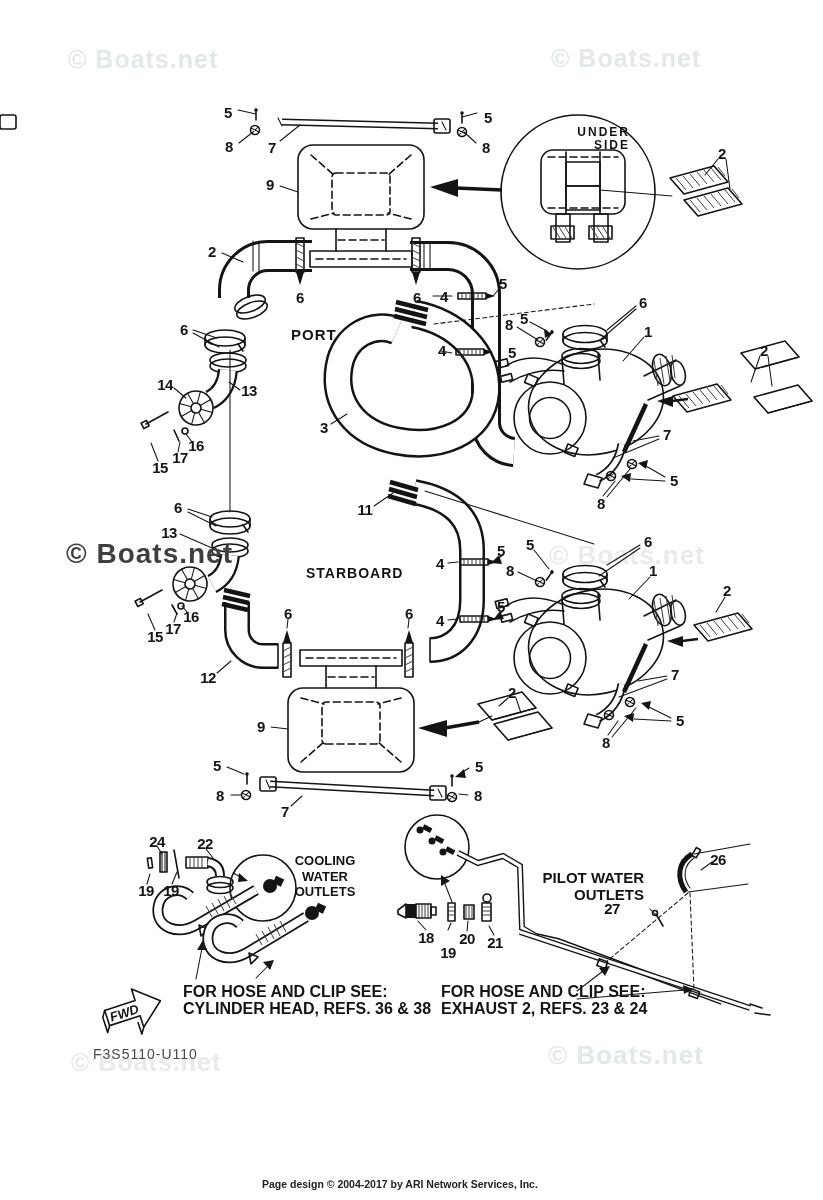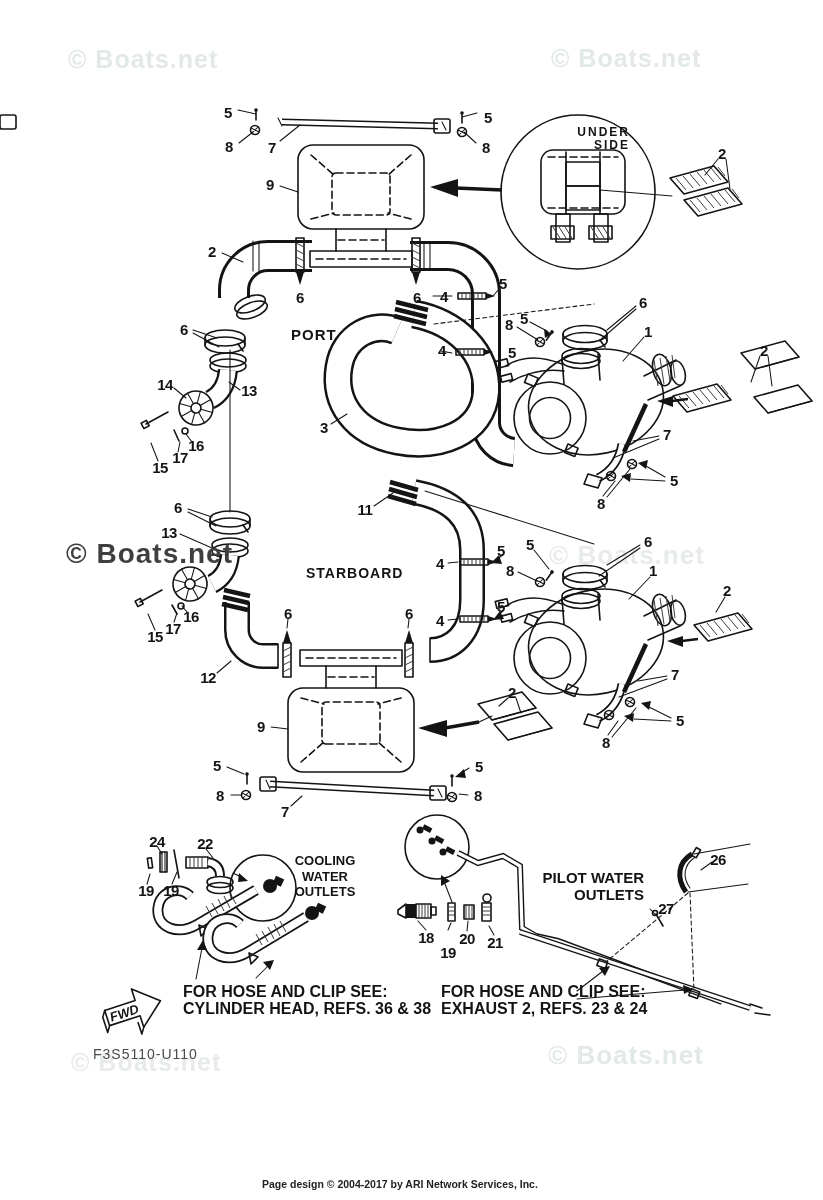--- a/index.html
+++ b/index.html
@@ -420,21 +420,21 @@
       <div class="callout" style="left: 478px; top: 795px;">8</div>
       <div class="callout" style="left: 157px; top: 841px;">24</div>
       <div class="callout" style="left: 205px; top: 843px;">22</div>
       <div class="callout" style="left: 146px; top: 890px;">19</div>
       <div class="callout" style="left: 171px; top: 890px;">19</div>
       <div class="callout" style="left: 426px; top: 937px;">18</div>
       <div class="callout" style="left: 448px; top: 937px; margin-top: 15px;">19</div>
       <div class="callout" style="left: 467px; top: 938px;">20</div>
       <div class="callout" style="left: 495px; top: 942px;">21</div>
       <div class="callout" style="left: 718px; top: 859px;">26</div>
-      <div class="callout" style="left: 666px; top: 908px; text-align: right;">27</div>
+      <div class="callout" style="left: 612px; top: 908px; text-align: right;">27</div>
     </div>
 
   <div id="labels" class="layer">
     <div class="lbl lbl-underside">
       <div>UNDER</div>
       <div>SIDE</div>
     </div>
     <div class="lbl lbl-port">PORT</div>
     <div class="lbl lbl-starboard">STARBOARD</div>
     <div class="lbl lbl-cooling">

